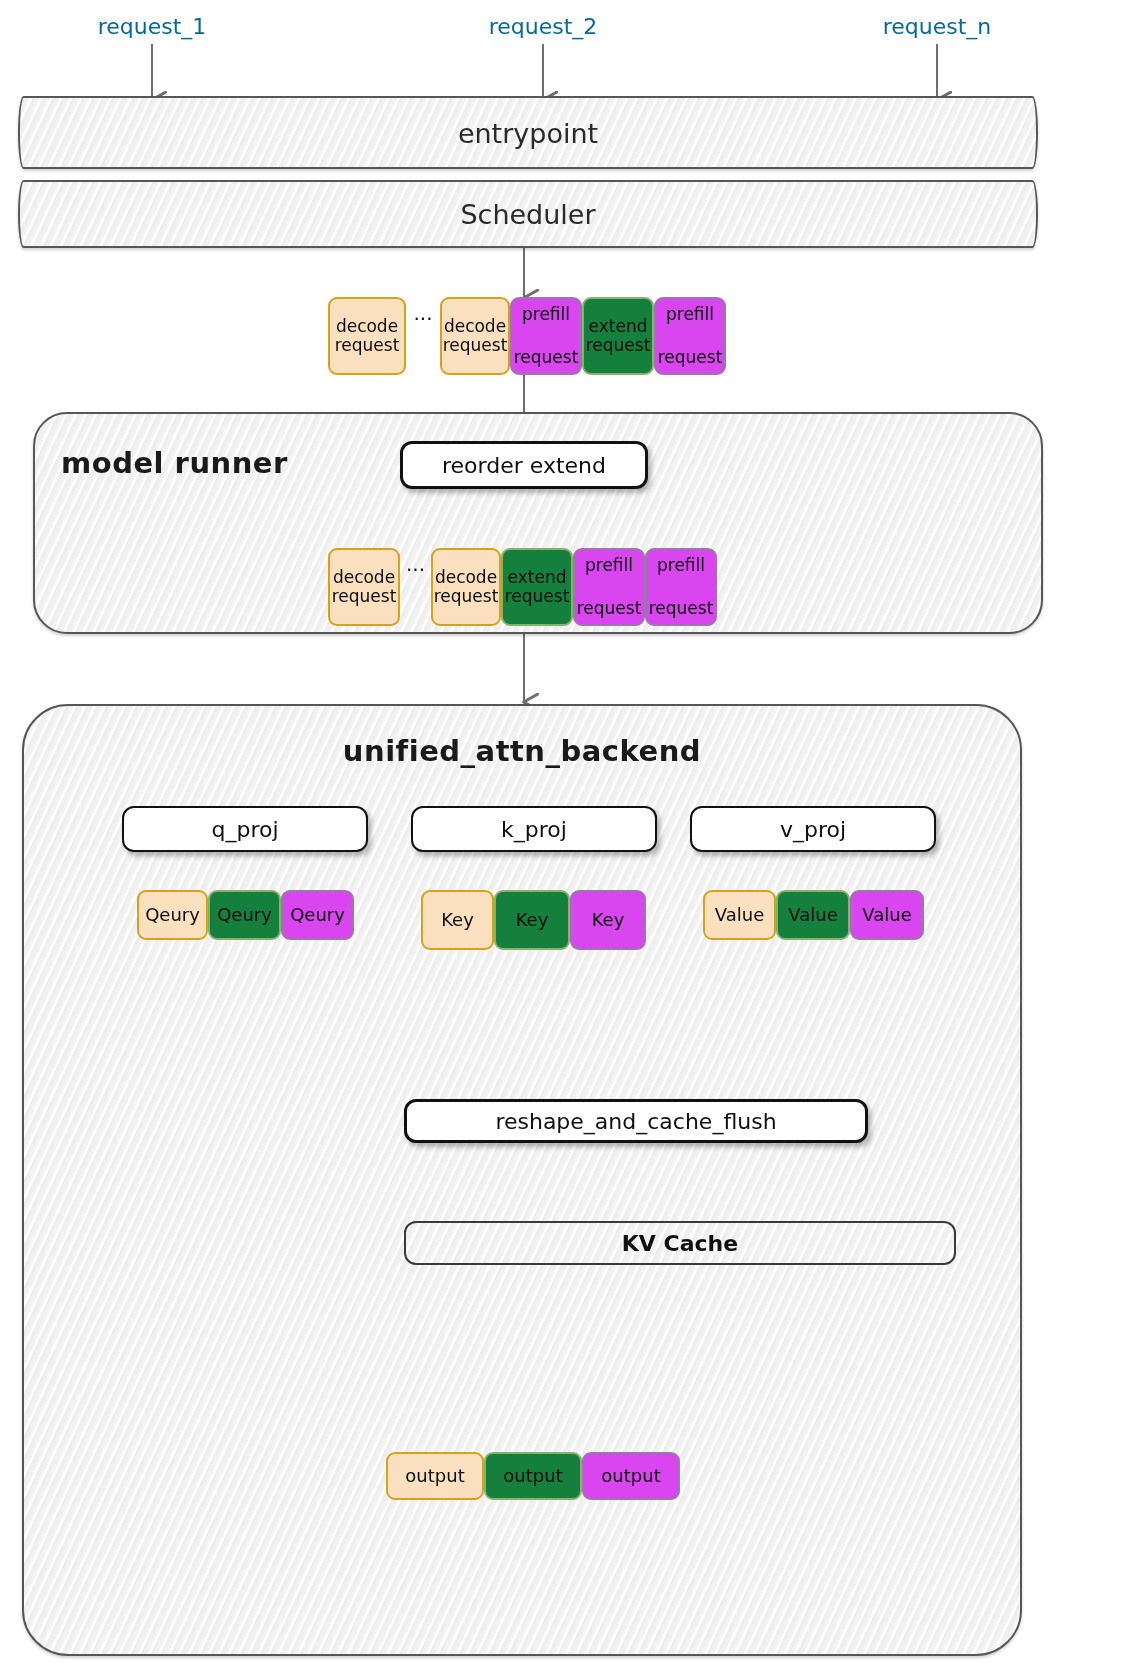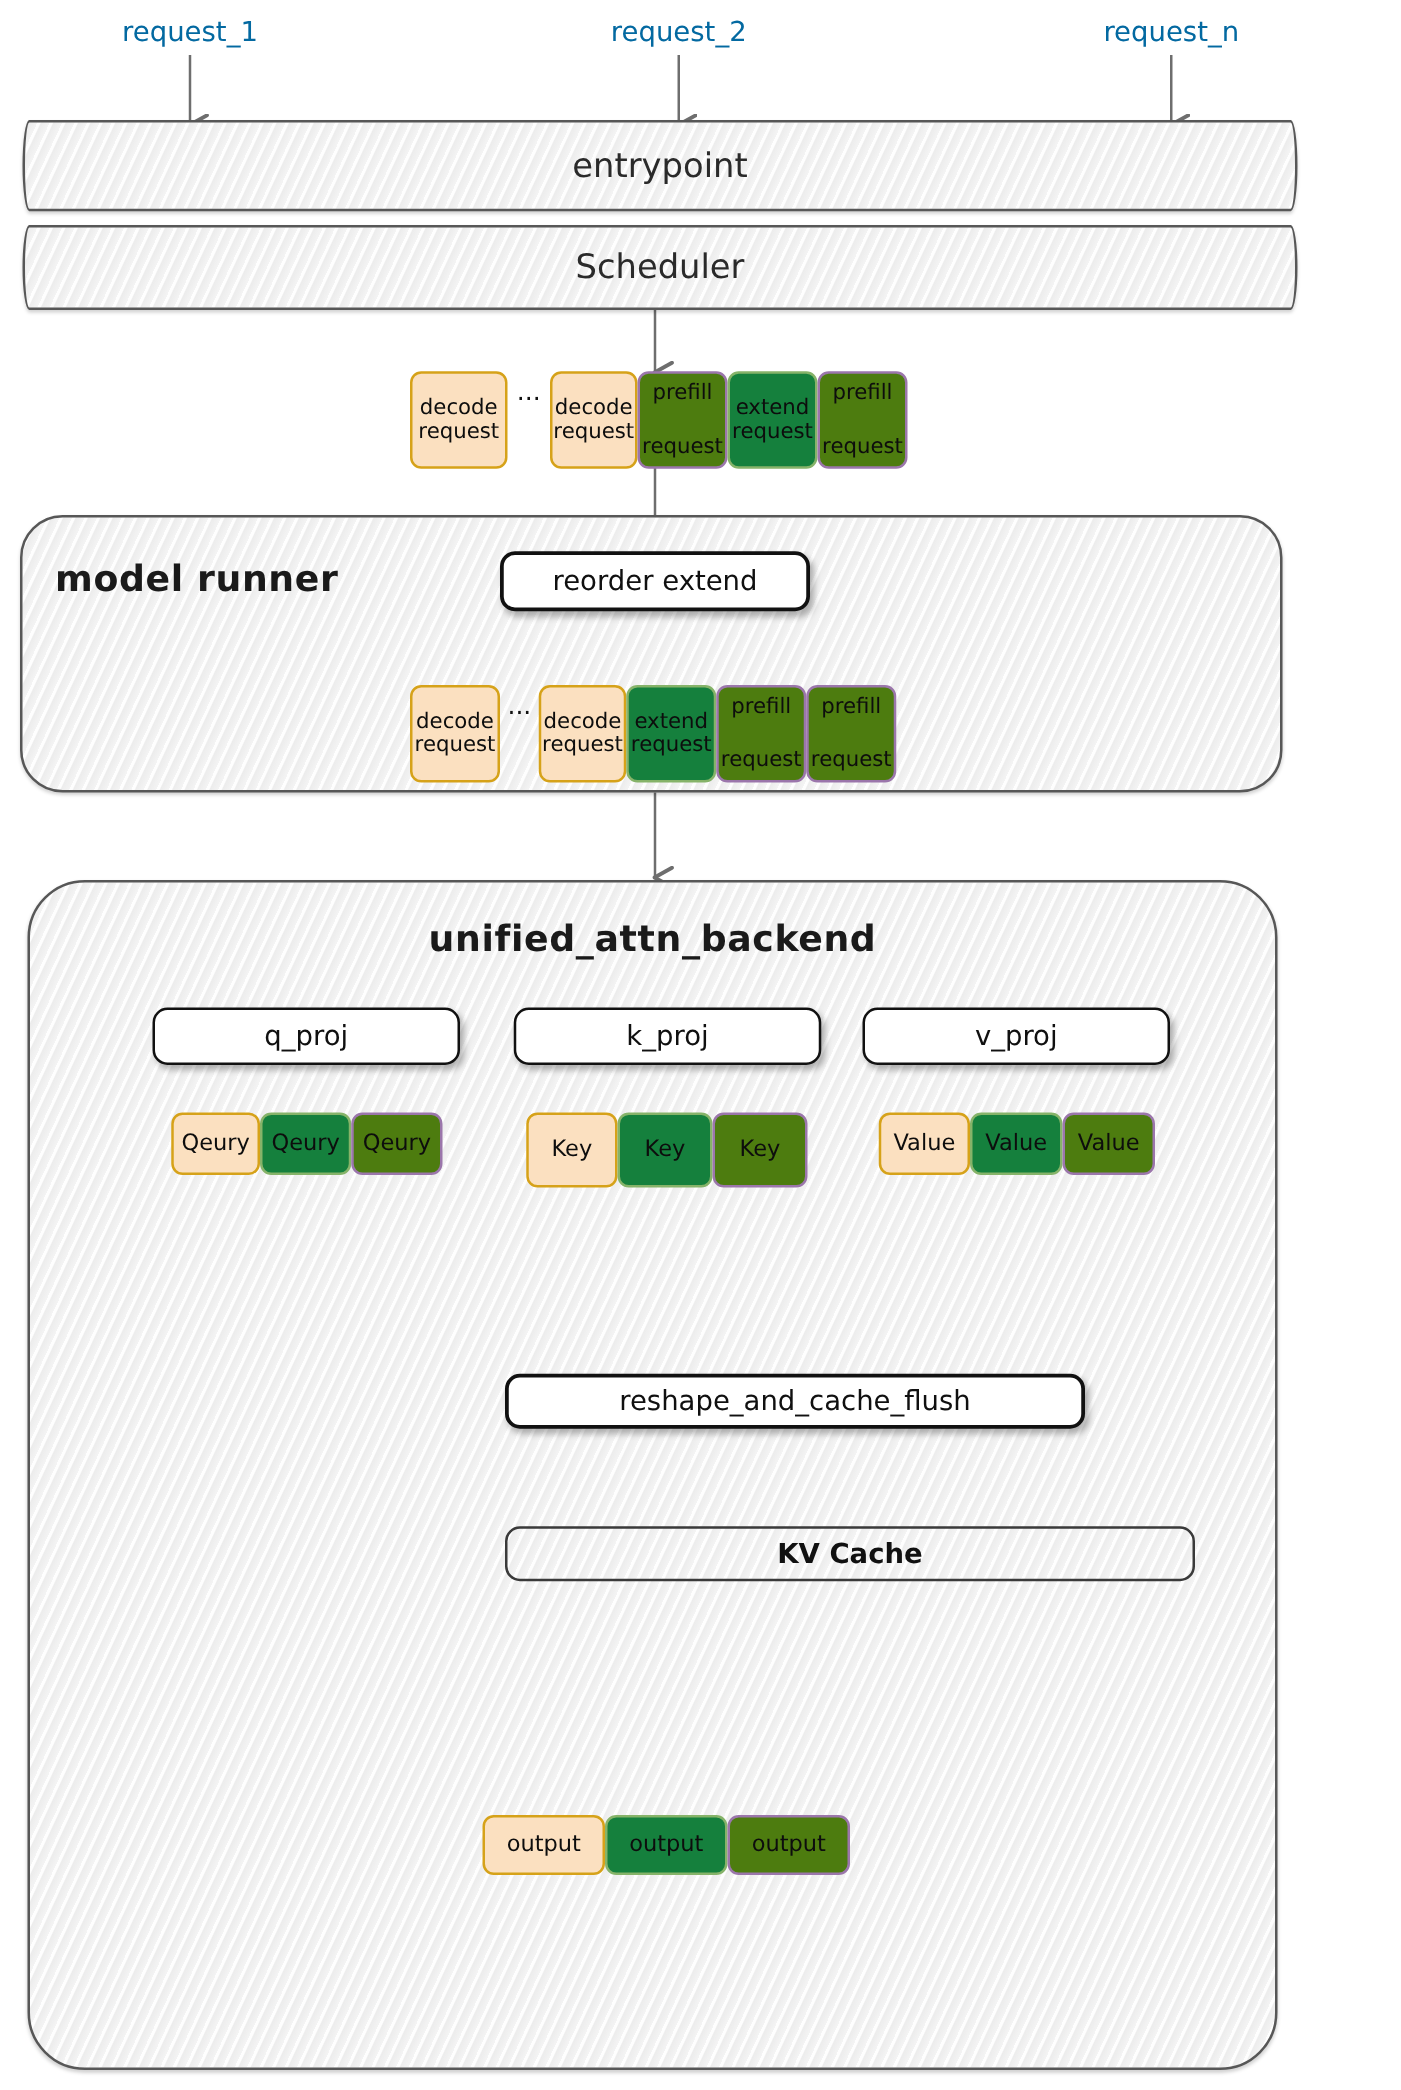--- a/index.html
+++ b/index.html
@@ -67,21 +67,21 @@
 
   
   .chip{
     display:flex;flex-direction:column;align-items:center;justify-content:center;
     box-sizing:border-box;border-radius:9px;font-size:17px;line-height:1.12;
     color:#0d0d0d;
   }
   .chip span{display:block;}
   .c-orange{background:#fbe0c0;border:2.5px solid #d6a219;}
   .c-green {background:#15803d;border:2.5px solid #86b369;}
-  .c-purple{background:#4d7c0f;border:2.5px solid #9b76ab;gap:23px;}
+  .c-purple{background:#d946ef;border:2.5px solid #9b76ab;gap:23px;}
   .ellipsis{
     font-size:20px;color:#111;display:flex;align-items:flex-start;
     justify-content:center;padding-top:4px;
   }
   .chip-1line{justify-content:center;font-size:18px;}
 
   
   svg.lines{position:absolute;left:0;top:0;width:1121px;height:1672px;overflow:visible;pointer-events:none;}
 </style>
 </head>
@@ -172,21 +172,21 @@
     <div class="chip c-green" style="width:72px;">
       <span>extend</span>
       <span>request</span>
     </div>
     <div class="chip c-purple" style="width:72px;">
       <span>prefill</span>
       <span>request</span>
     </div>
   </div>
 
-  <div class="abs hand-box hand-round" style="left:16px;top:412px;width:1010px;height:222px;">
+  <div class="abs hand-box hand-round" style="left:33px;top:412px;width:1010px;height:222px;">
     <div class="corner-title" style="left:26px;top:32px;">model runner</div>
   </div>
 
   <div class="abs proc" style="left:400px;top:441px;width:248px;height:48px;">
     <span>reorder extend</span>
   </div>
 
   <div class="abs" style="left:328px;top:548px;display:flex;align-items:stretch;height:78px;">
     <div class="chip c-orange" style="width:72px;">
       <span>decode</span>

